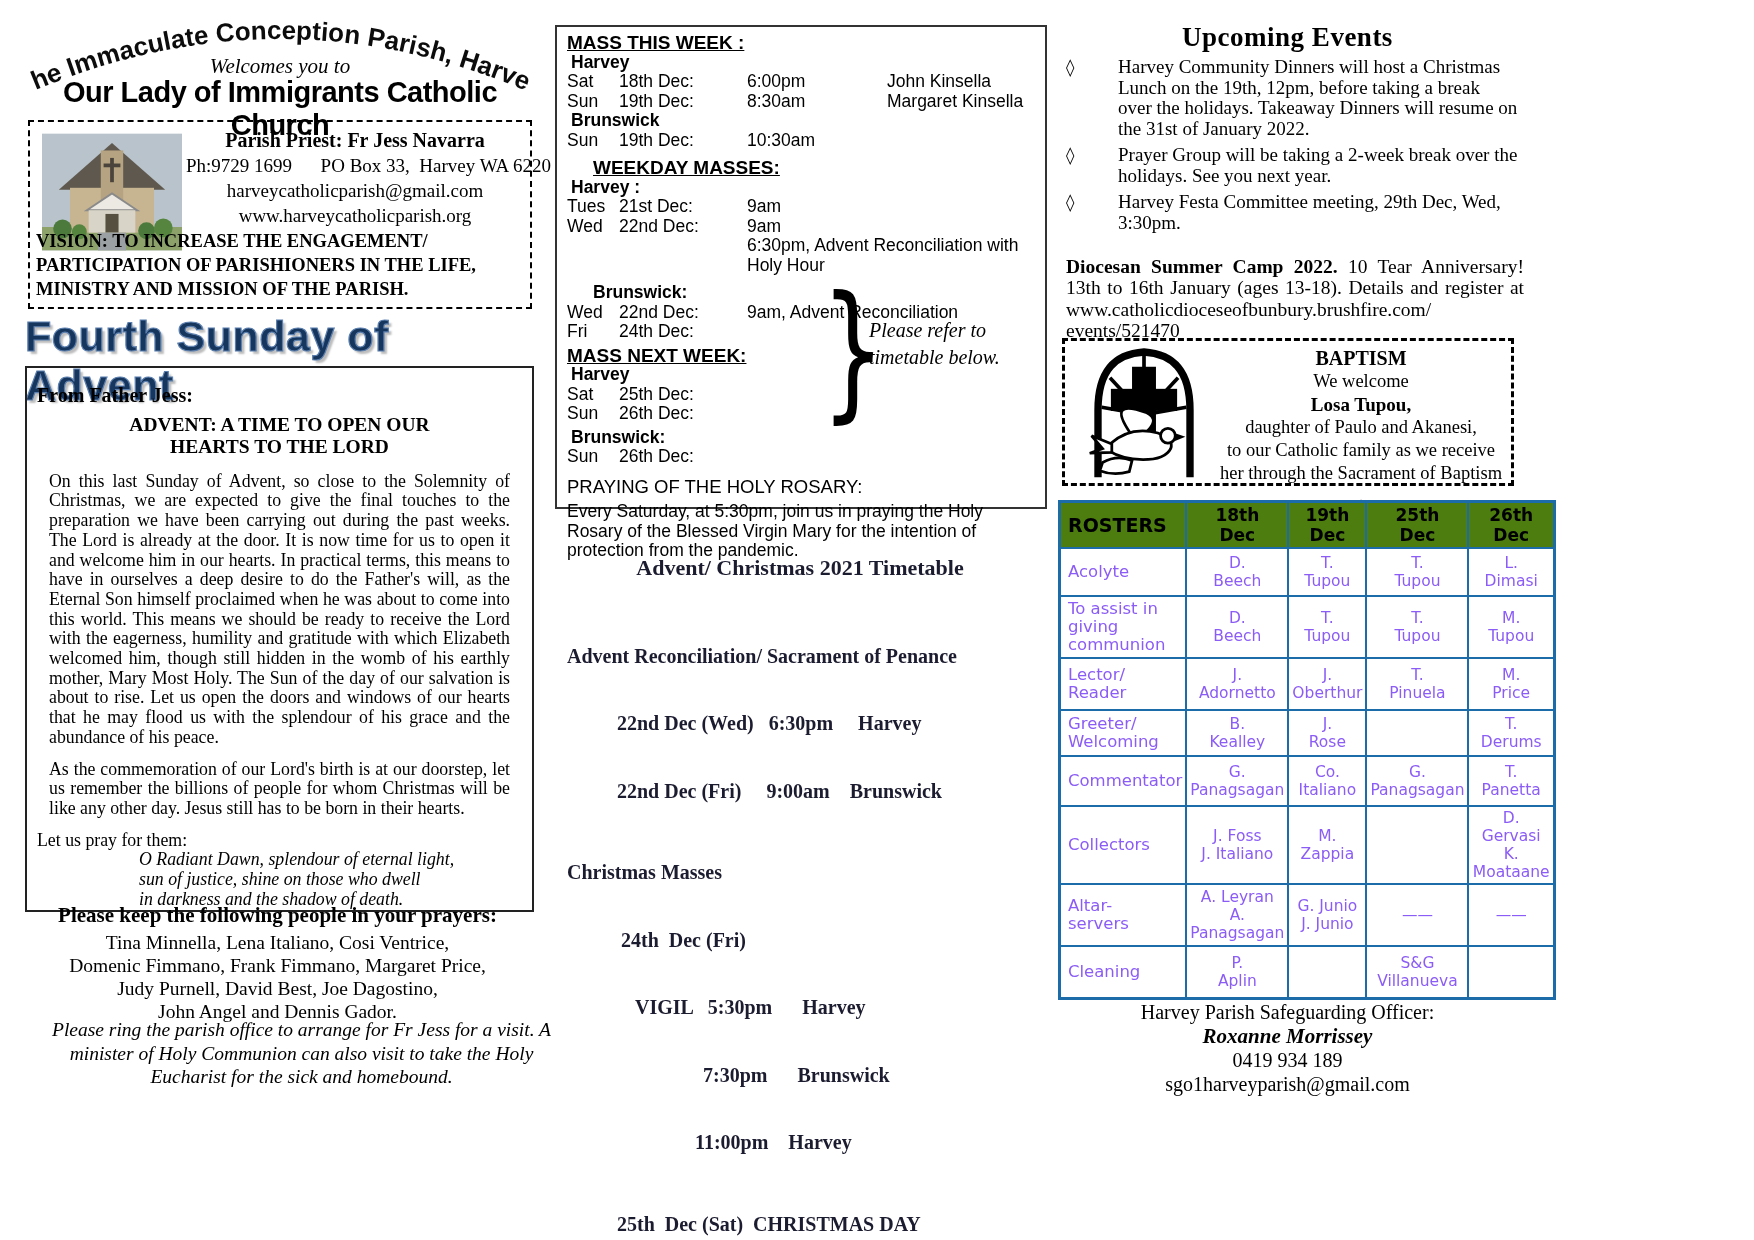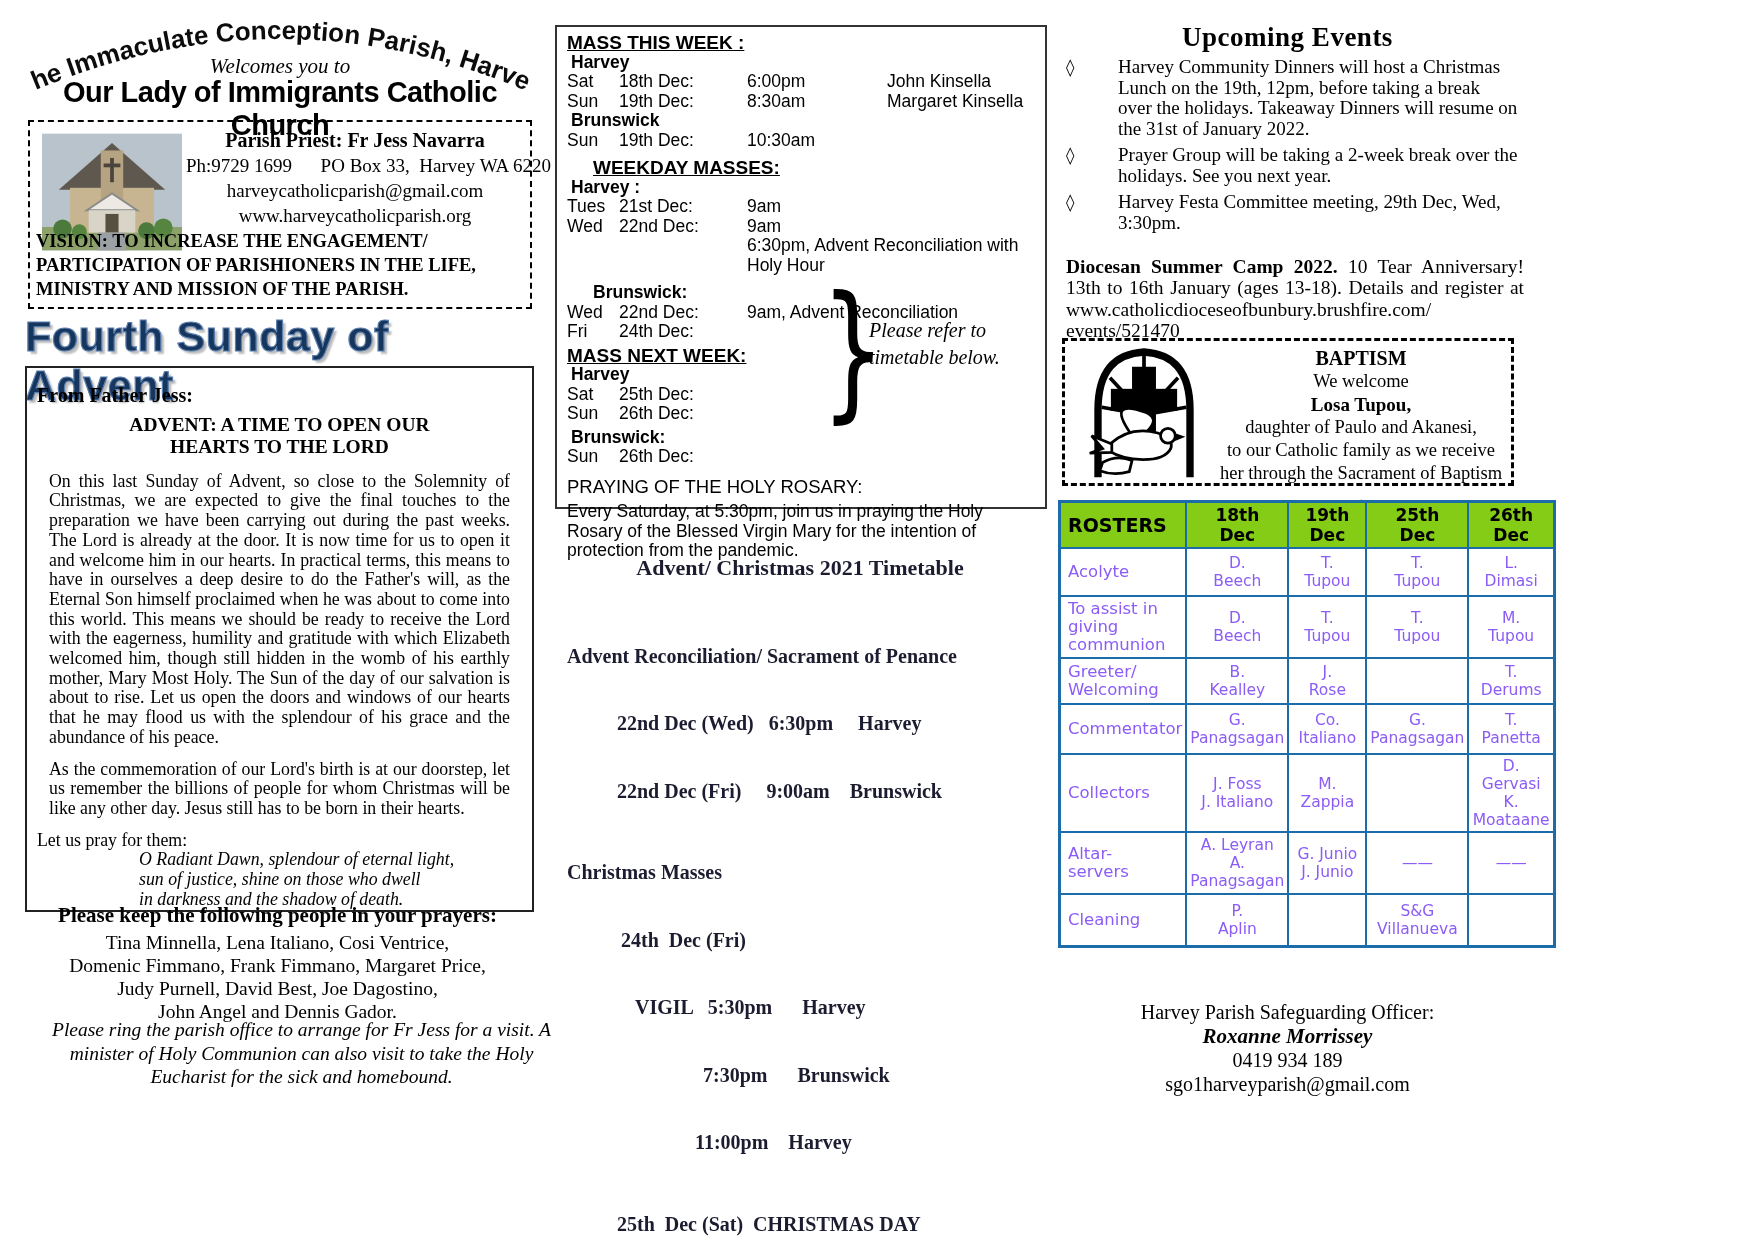--- a/index.html
+++ b/index.html
@@ -60,21 +60,21 @@
   .camp{left:1066px;top:236px;width:458px;text-align:justify;font-size:19.5px;line-height:21.5px;overflow-wrap:anywhere;}
   .camp b{font-weight:bold;}
   .baptism-box{left:1062px;top:338px;width:446px;height:142px;border:3px dashed #000;}
   .baptism-text{position:absolute;left:152px;top:6px;width:288px;text-align:center;font-size:18.5px;line-height:23px;}
   .bt-title{font-weight:bold;font-size:20px;}
   .bt-name{font-weight:bold;font-size:19px;}
   .roster{left:1058px;top:500px;border-collapse:collapse;font-family:"DejaVu Sans",sans-serif;
           table-layout:fixed;}
   .roster td,.roster th{border:2px solid #1b6ca8;padding:2px 3px;overflow:hidden;}
   .roster{border:3px solid #1b6ca8;}
-  .roster th{background:#84cc16;color:#000;font-size:17px;font-weight:bold;white-space:pre-line;line-height:20px;}
+  .roster th{background:#4d7c0f;color:#000;font-size:17px;font-weight:bold;white-space:pre-line;line-height:20px;}
   .roster th.rlabel{text-align:left;font-size:19px;padding-left:7px;}
   .roster td{font-size:15.5px;color:#8b5cf6;text-align:center;white-space:pre-line;line-height:18px;font-weight:normal;}
   .roster td.rlabel{text-align:left;padding-left:7px;font-size:16.5px;background:#fff;}
   .footer{left:1058px;top:1000px;width:459px;text-align:center;font-size:20px;line-height:24px;}
   .footer .sg-name{font-weight:bold;font-style:italic;font-size:21px;}
 
   svg text{font-family:"Liberation Sans",sans-serif;}
 </style>
 </head>
 <body>
@@ -336,20 +336,32 @@
 communion</td>
       <td>D.
 Beech</td>
       <td>T.
 Tupou</td>
       <td>T.
 Tupou</td>
       <td>M.
 Tupou</td>
     </tr>
+    <tr style="height:52px">
+      <td class="rlabel">Lector/
+Reader</td>
+      <td>J.
+Adornetto</td>
+      <td>J.
+Oberthur</td>
+      <td>T.
+Pinuela</td>
+      <td>M.
+Price</td>
+    </tr>
     <tr style="height:46px">
       <td class="rlabel">Greeter/
 Welcoming</td>
       <td>B.
 Kealley</td>
       <td>J.
 Rose</td>
       <td></td>
       <td>T.
 Derums</td>

